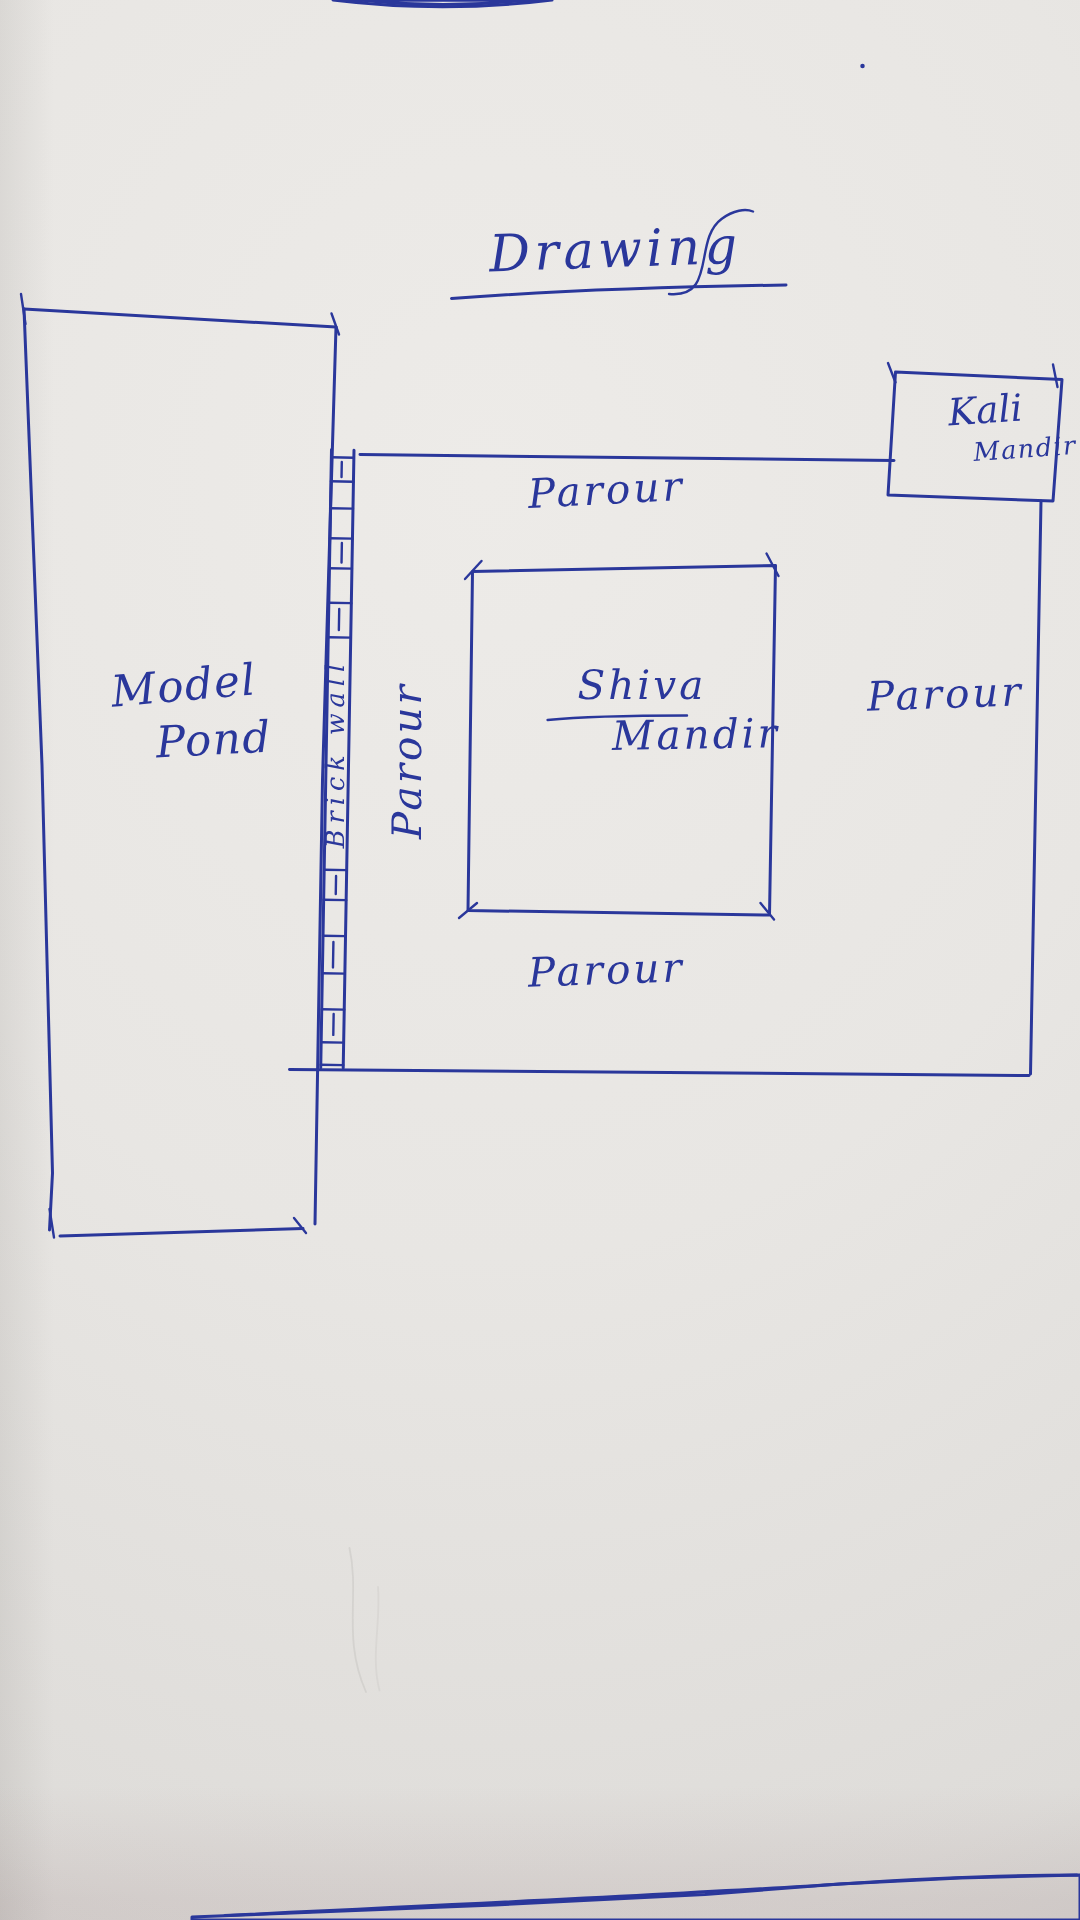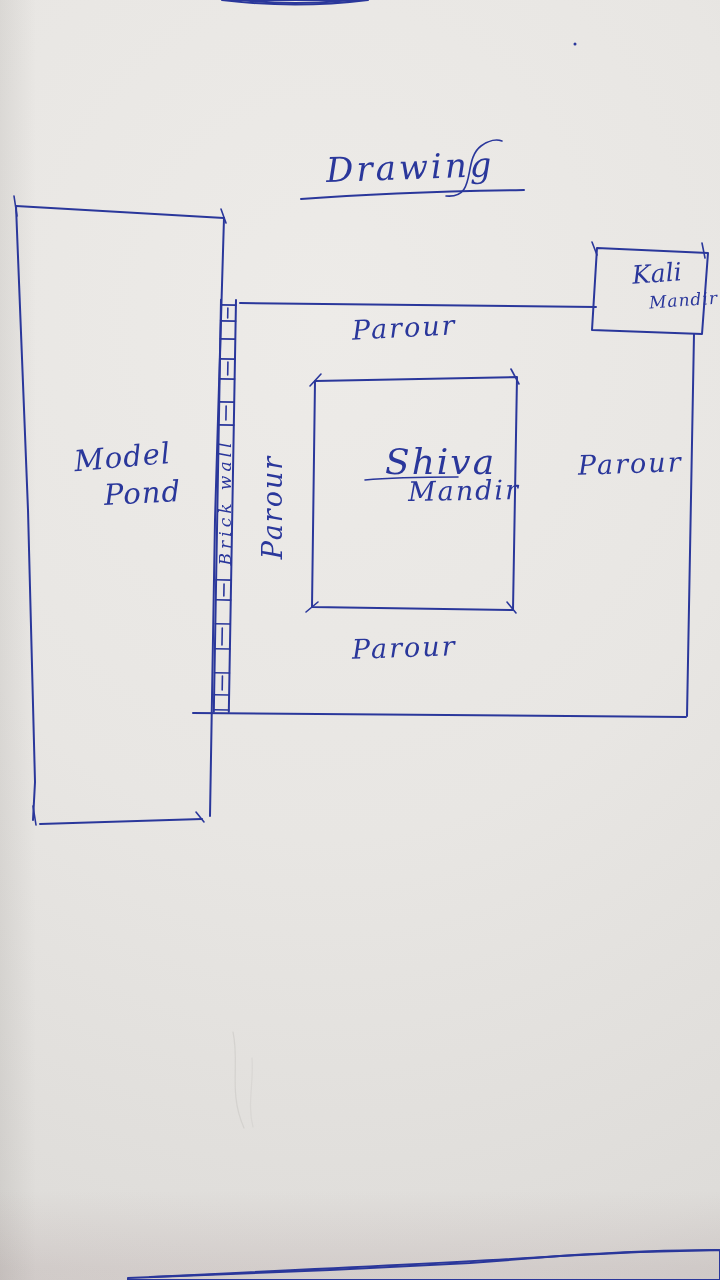--- a/index.html
+++ b/index.html
@@ -20,21 +20,21 @@
     position:absolute;color:var(--ink);font-style:italic;white-space:nowrap;
     font-family:"DejaVu Serif", serif;line-height:1;
   }
   .title{left:326px;top:150px;font-size:34px;letter-spacing:3px;transform:rotate(-2deg);}
   .parour{font-size:27px;letter-spacing:2px;}
   .parour-top{left:352px;top:314px;transform:rotate(-3deg);}
   .parour-right{left:578px;top:450px;transform:rotate(-2deg);}
   .parour-bottom{left:352px;top:634px;transform:rotate(-2deg);}
   .parour-left{left:272px;top:507px;transform:translate(-50%,-50%) rotate(-90deg);}
   .brickwall{left:225px;top:502px;font-size:17px;letter-spacing:4px;transform:translate(-50%,-50%) rotate(-90deg);}
-  .shiva1{left:385px;top:444px;font-size:36px;letter-spacing:2px;}
+  .shiva1{left:385px;top:444px;font-size:27px;letter-spacing:2px;}
   .shiva2{left:408px;top:477px;font-size:27px;letter-spacing:2px;transform:rotate(-1deg);}
   .model1{left:74px;top:443px;font-size:29px;letter-spacing:1px;transform:rotate(-5deg);}
   .model2{left:104px;top:479px;font-size:29px;letter-spacing:1px;transform:rotate(-3deg);}
   .kali1{left:632px;top:261px;font-size:25px;transform:rotate(-4deg);}
   .kali2{left:649px;top:292px;font-size:17px;transform:rotate(-4deg);letter-spacing:1px;}
 </style>
 </head>
 <body>
 
 <div class="stage">

